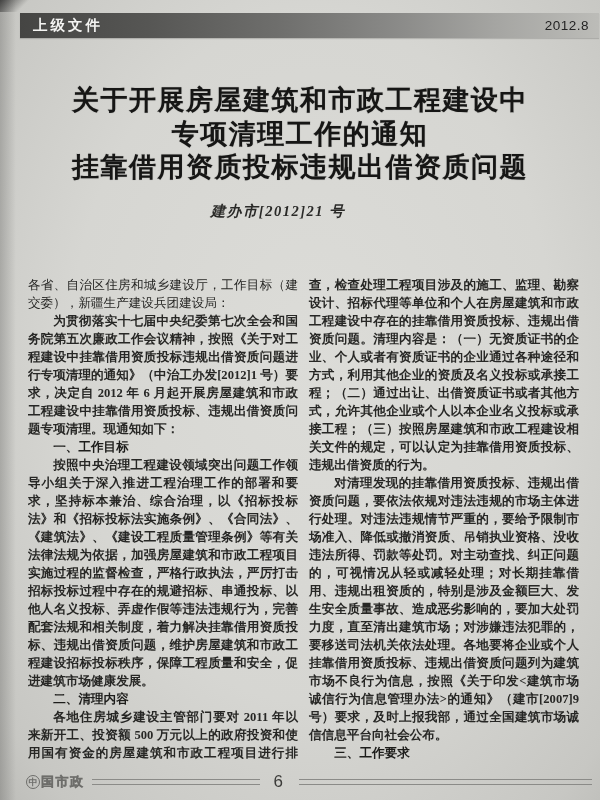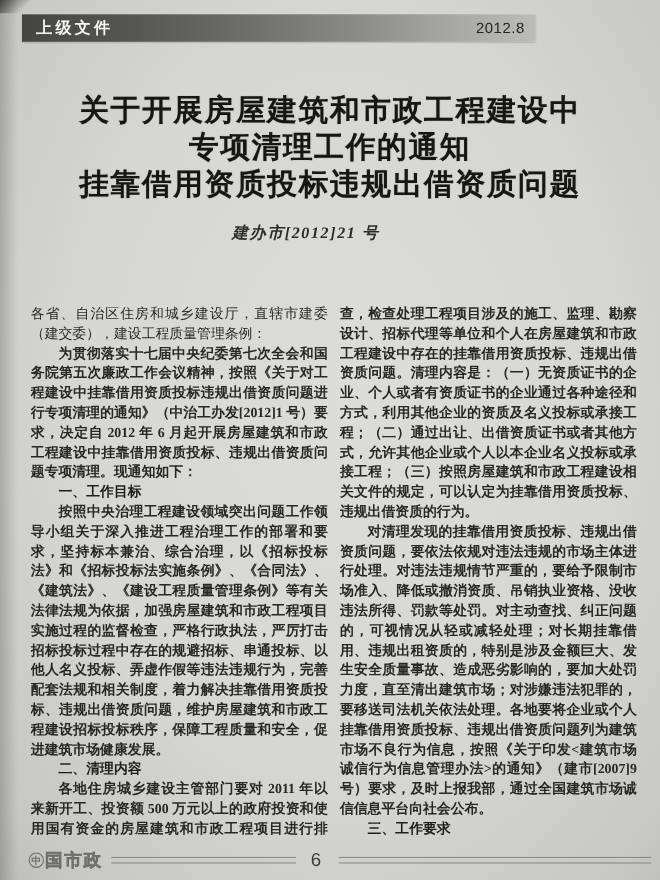--- a/index.html
+++ b/index.html
@@ -15,21 +15,21 @@
   }
   .edge-shadow-left {
     position:absolute; left:0; top:0; width:16px; height:800px;
     background:linear-gradient(90deg, rgba(80,80,78,0.30), rgba(0,0,0,0));
   }
   .corner-mark {
     position:absolute; left:0; top:0; width:30px; height:12px;
     background:linear-gradient(135deg, rgba(35,35,35,0.75), rgba(0,0,0,0) 70%);
   }
   .header-bar {
-    position:absolute; left:20px; top:13px; width:467px; height:25px;
+    position:absolute; left:20px; top:13px; width:579px; height:25px;
     background:linear-gradient(90deg,#454543 0%,#565654 22%,#6f6f6d 45%,#8a8a88 65%,#a5a5a2 82%,#bcbcb8 100%);
     display:flex; align-items:center; justify-content:space-between;
     padding:0 10px 0 13px;
     box-shadow:0 1px 1px rgba(0,0,0,0.15);
     gap:24px;
   }
   .header-label {
     color:#f4f4f2; font-weight:bold; font-size:14.5px; letter-spacing:3px;
     font-family:"Liberation Sans","DejaVu Sans",sans-serif;
   }
@@ -65,21 +65,21 @@
   .logo {
     display:inline-flex; align-items:center; gap:1px;
     color:#6d6d6a; font-family:"Liberation Sans","DejaVu Sans",sans-serif;
   }
   .logo-circle {
     display:inline-flex; align-items:center; justify-content:center;
     width:14px; height:14px; border:1.4px solid #6d6d6a; border-radius:50%;
     font-size:9px; font-weight:bold;
   }
   .logo-rest {
-    font-size:16px; font-weight:bold; letter-spacing:1.5px;
+    font-size:13px; font-weight:bold; letter-spacing:1.5px;
     -webkit-text-stroke:0.4px #6d6d6a; color:#9a9a97;
   }
   .rule {
     height:6px; border-top:1.7px solid #8b8b88; border-bottom:1.7px solid #8b8b88;
   }
   .rule-left { width:168px; margin-left:7px; }
   .rule-right { flex:1; }
   .page-num {
     margin:0 16px 0 14px; font-size:17px; color:#3c3c3a;
     font-family:"Liberation Sans","DejaVu Sans",sans-serif;
@@ -100,21 +100,21 @@
 
   <div class="doc-title">
     <div>关于开展房屋建筑和市政工程建设中</div>
     <div>专项清理工作的通知</div>
     <div>挂靠借用资质投标违规出借资质问题</div>
   </div>
 
   <div class="doc-number">建办市[2012]21 号</div>
 
   <div class="body-text">
-      <p class="t-salutation">各省、自治区住房和城乡建设厅，直辖市建委（建交委），建设工程质量管理条例：</p>
+      <p class="t-salutation">各省、自治区住房和城乡建设厅，工作目标（建交委），新疆生产建设兵团建设局：</p>
       <p class="t-para">为贯彻落实十七届中央纪委第七次全会和国务院第五次廉政工作会议精神，按照《关于对工程建设中挂靠借用资质投标违规出借资质问题进行专项清理的通知》（中治工办发[2012]1 号）要求，决定自 2012 年 6 月起开展房屋建筑和市政工程建设中挂靠借用资质投标、违规出借资质问题专项清理。现通知如下：</p>
       <p class="t-heading">一、工作目标</p>
       <p class="t-para">按照中央治理工程建设领域突出问题工作领导小组关于深入推进工程治理工作的部署和要求，坚持标本兼治、综合治理，以《招标投标法》和《招标投标法实施条例》、《合同法》、《建筑法》、《建设工程质量管理条例》等有关法律法规为依据，加强房屋建筑和市政工程项目实施过程的监督检查，严格行政执法，严厉打击招标投标过程中存在的规避招标、串通投标、以他人名义投标、弄虚作假等违法违规行为，完善配套法规和相关制度，着力解决挂靠借用资质投标、违规出借资质问题，维护房屋建筑和市政工程建设招标投标秩序，保障工程质量和安全，促进建筑市场健康发展。</p>
       <p class="t-heading">二、清理内容</p>
       <p class="t-para">各地住房城乡建设主管部门要对 2011 年以来新开工、投资额 500 万元以上的政府投资和使用国有资金的房屋建筑和市政工程项目进行排查，检查处理工程项目涉及的施工、监理、勘察设计、招标代理等单位和个人在房屋建筑和市政工程建设中存在的挂靠借用资质投标、违规出借资质问题。清理内容是：（一）无资质证书的企业、个人或者有资质证书的企业通过各种途径和方式，利用其他企业的资质及名义投标或承接工程；（二）通过出让、出借资质证书或者其他方式，允许其他企业或个人以本企业名义投标或承接工程；（三）按照房屋建筑和市政工程建设相关文件的规定，可以认定为挂靠借用资质投标、违规出借资质的行为。</p>
       <p class="t-para">对清理发现的挂靠借用资质投标、违规出借资质问题，要依法依规对违法违规的市场主体进行处理。对违法违规情节严重的，要给予限制市场准入、降低或撤消资质、吊销执业资格、没收违法所得、罚款等处罚。对主动查找、纠正问题的，可视情况从轻或减轻处理；对长期挂靠借用、违规出租资质的，特别是涉及金额巨大、发生安全质量事故、造成恶劣影响的，要加大处罚力度，直至清出建筑市场；对涉嫌违法犯罪的，要移送司法机关依法处理。各地要将企业或个人挂靠借用资质投标、违规出借资质问题列为建筑市场不良行为信息，按照《关于印发&lt;建筑市场诚信行为信息管理办法&gt;的通知》（建市[2007]9 号）要求，及时上报我部，通过全国建筑市场诚信信息平台向社会公布。</p>
       <p class="t-heading">三、工作要求</p>
     </div>
 
   <div class="footer">

